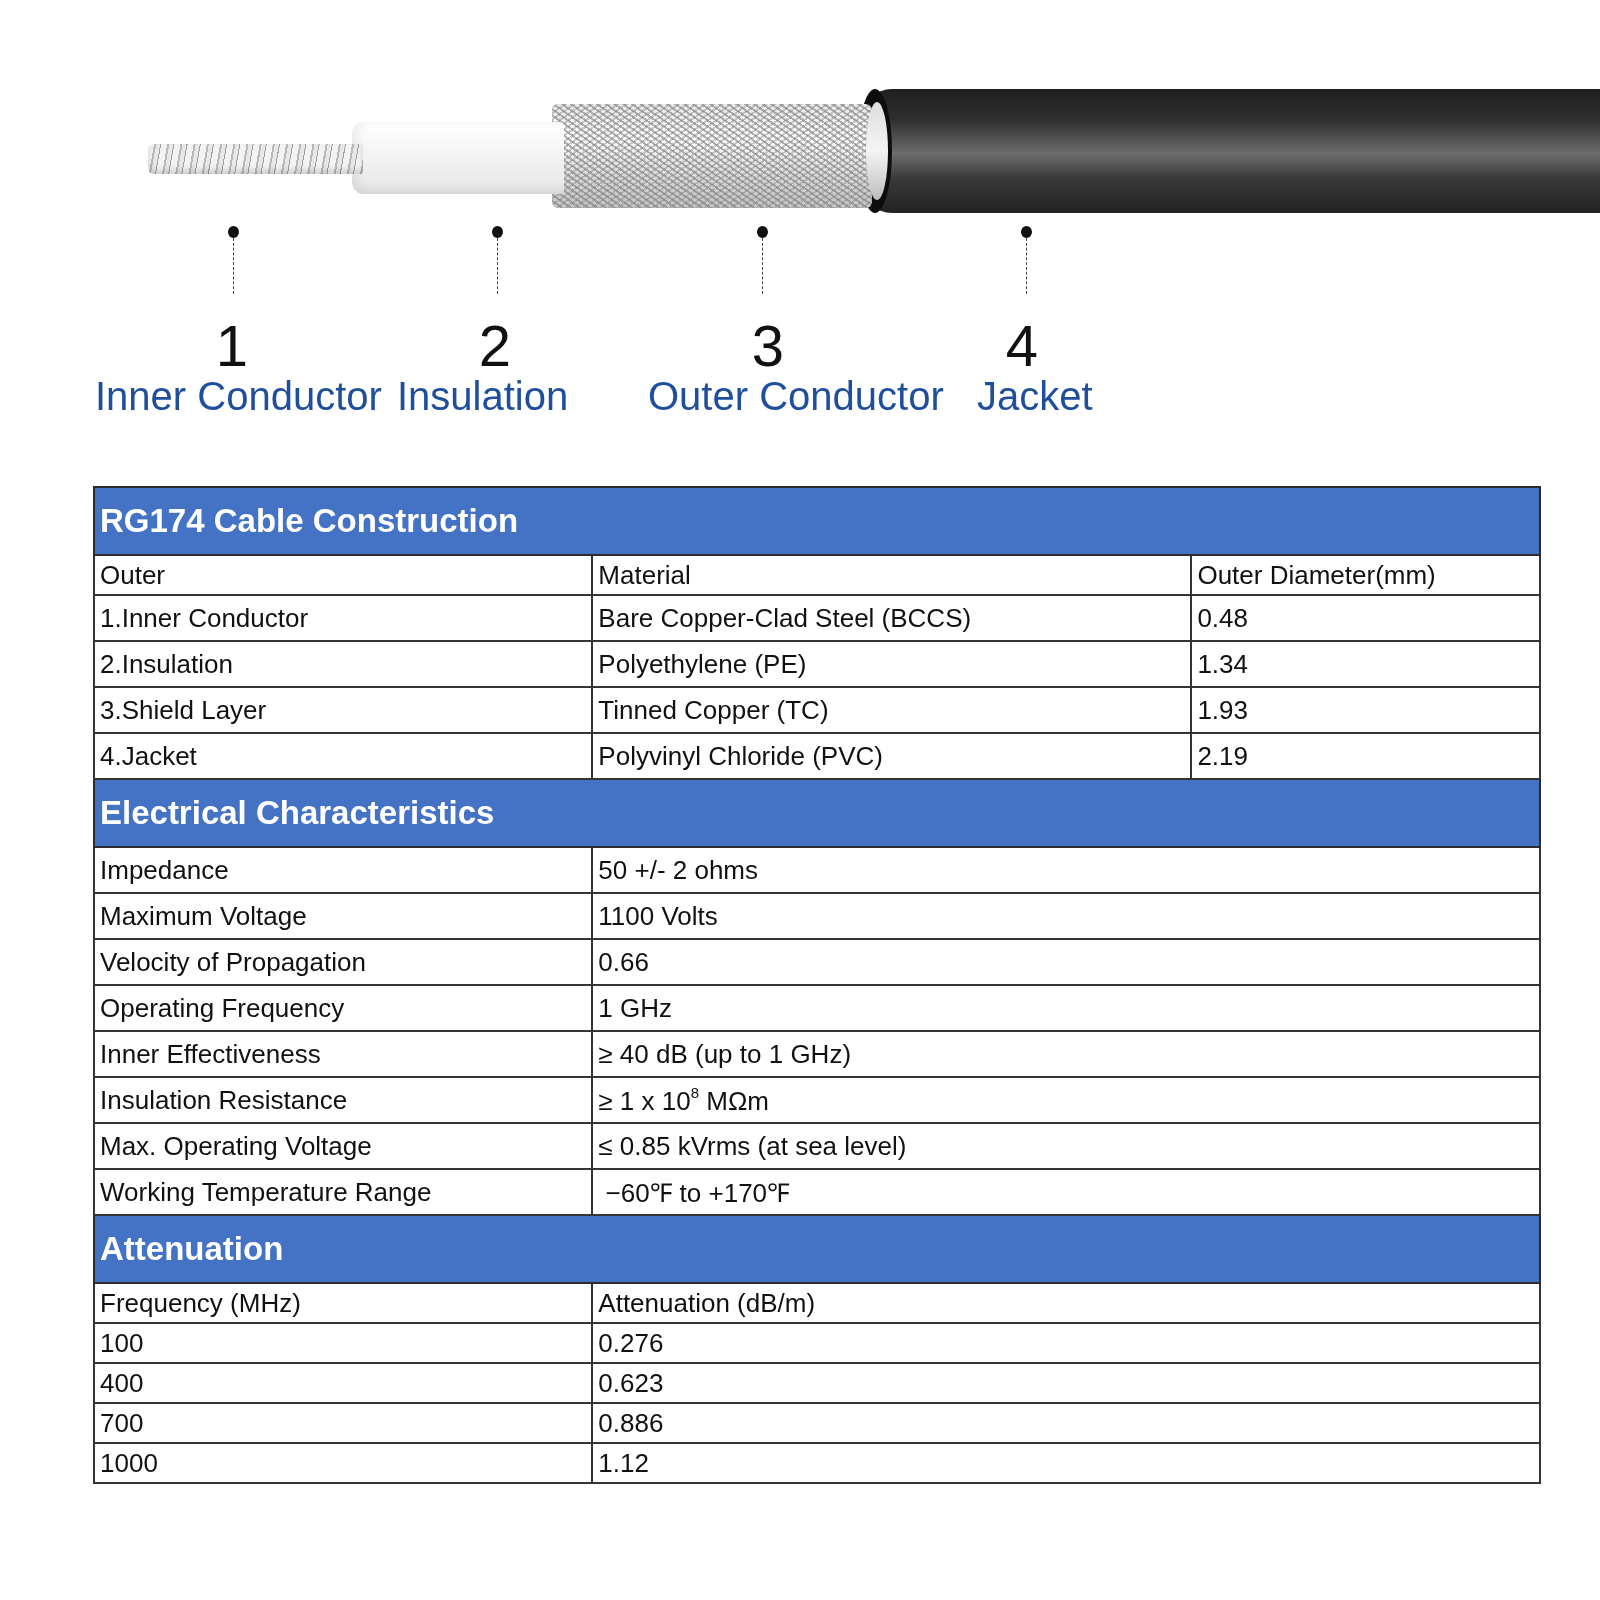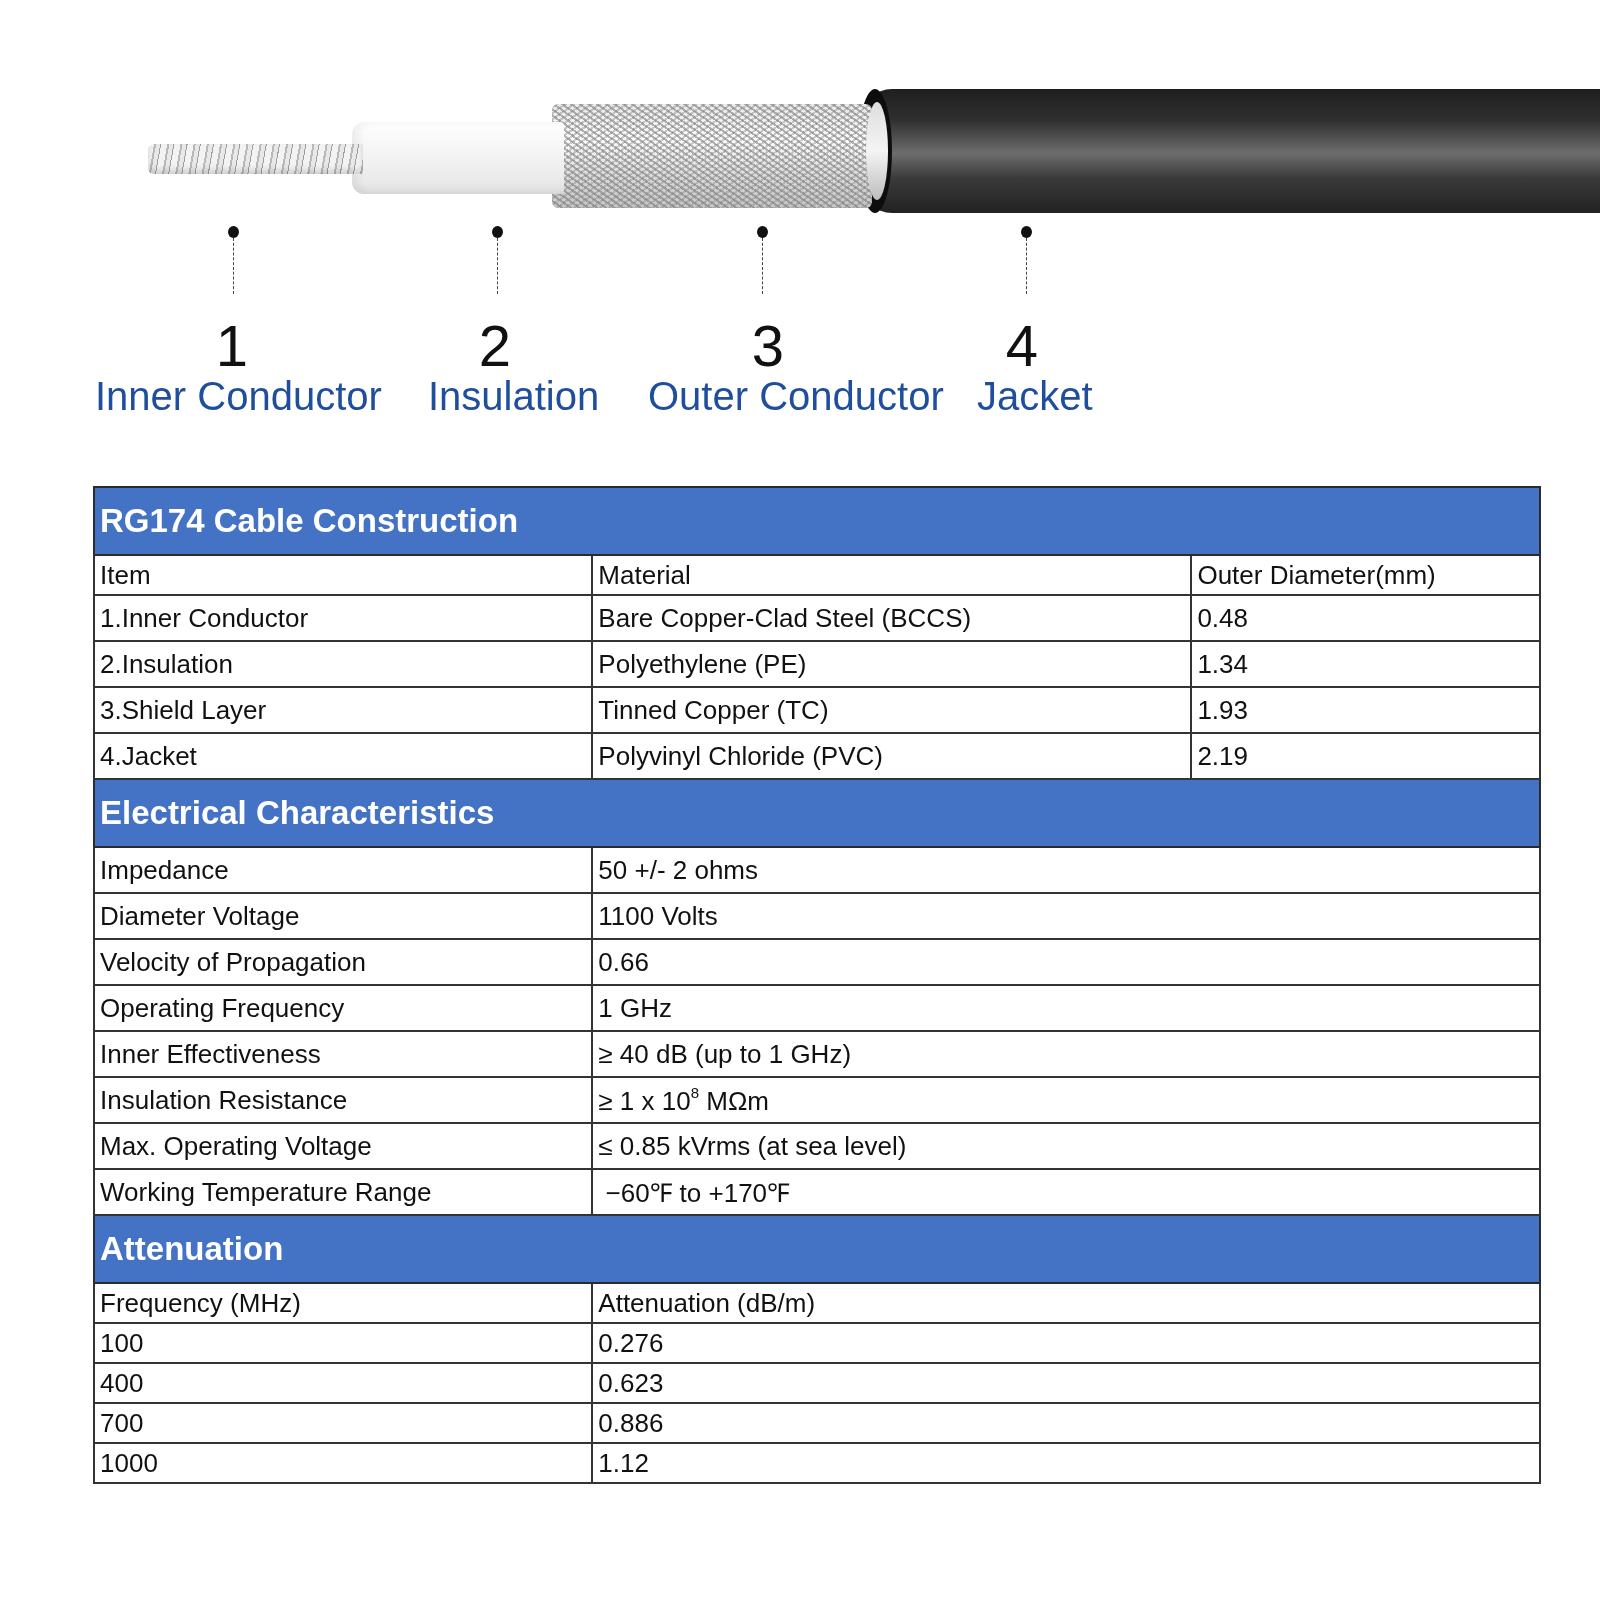--- a/index.html
+++ b/index.html
@@ -68,36 +68,36 @@
     <div class="dot"></div>
     <div class="line"></div>
   </div>
 
 <div class="label-num" style="left:172px;">1</div>
 <div class="label-num" style="left:435px;">2</div>
 <div class="label-num" style="left:708px;">3</div>
 <div class="label-num" style="left:962px;">4</div>
 
 <div class="label-text" style="left:95px;">Inner Conductor</div>
-<div class="label-text" style="left:428px;">Insulation</div>
+<div class="label-text" style="left:397px;">Insulation</div>
 <div class="label-text" style="left:648px;">Outer Conductor</div>
 <div class="label-text" style="left:977px;">Jacket</div>
 
 <table class="spec">
   <colgroup>
       <col style="width:499px">
       <col style="width:600px">
       <col style="width:349px">
     </colgroup>
   <tbody>
       <tr class="section">
     <td colspan="3">RG174 Cable Construction</td>
   </tr>
   <tr class="h40">
-    <td>Item</td>
+    <td>Outer</td>
     <td>Material</td>
     <td>Outer Diameter(mm)</td>
   </tr>
   <tr class="h46">
     <td>1.Inner Conductor</td>
     <td>Bare Copper-Clad Steel (BCCS)</td>
     <td>0.48</td>
   </tr>
   <tr class="h46">
     <td>2.Insulation</td>
@@ -116,21 +116,21 @@
   </tr>
 
   <tr class="section">
     <td colspan="3">Electrical Characteristics</td>
   </tr>
   <tr>
         <td>Impedance</td>
         <td colspan="2">50 +/- 2 ohms</td>
       </tr>
   <tr>
-        <td>Diameter Voltage</td>
+        <td>Maximum Voltage</td>
         <td colspan="2">1100 Volts</td>
       </tr>
   <tr>
         <td>Velocity of Propagation</td>
         <td colspan="2">0.66</td>
       </tr>
   <tr>
         <td>Operating Frequency</td>
         <td colspan="2">1 GHz</td>
       </tr>

